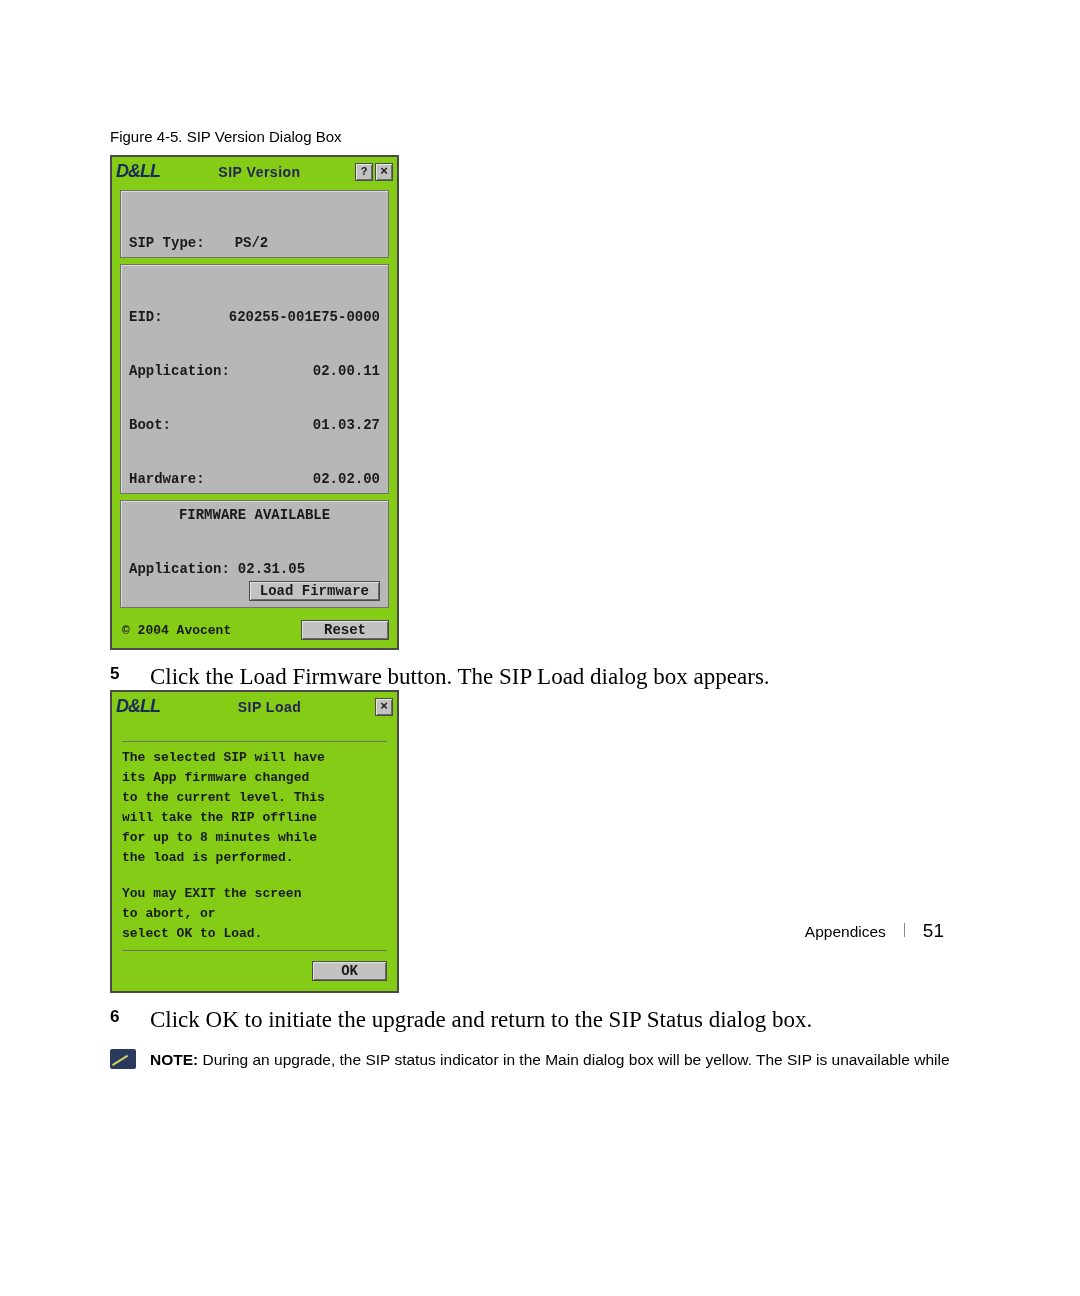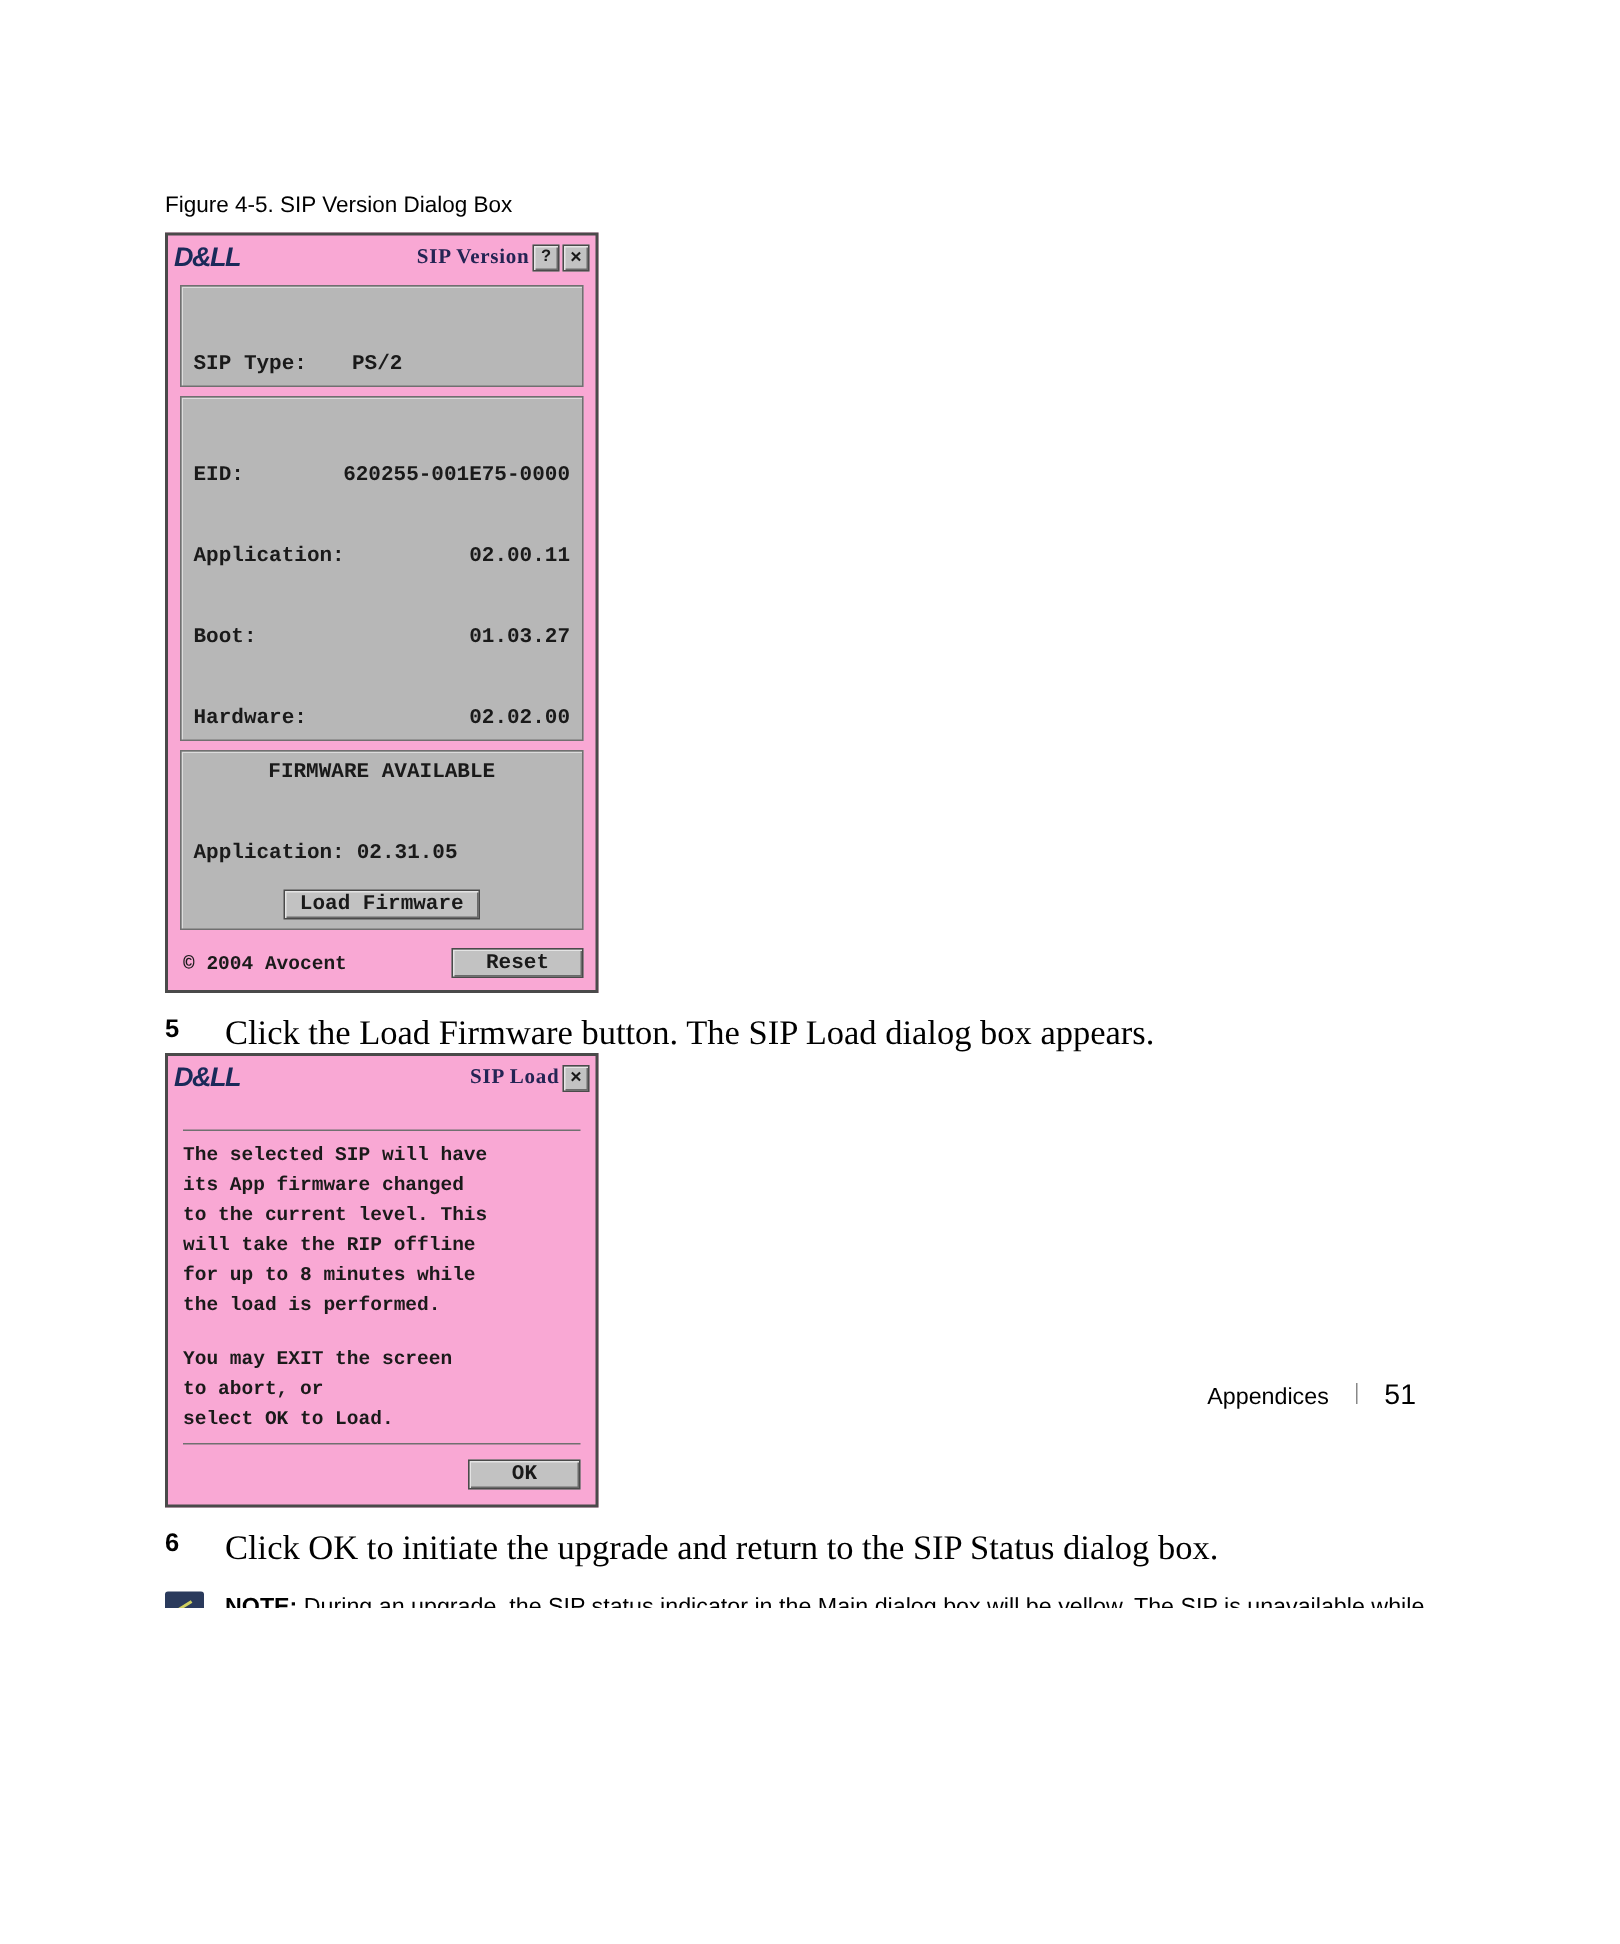--- a/index.html
+++ b/index.html
@@ -23,21 +23,21 @@
     width: 860px;
   }
   .fig-caption {
     font-size: 15px;
     color: #000;
     margin: 0 0 10px 0;
   }
   .dialog {
     width: 285px;
     border: 2px solid #4a4a4a;
-    background: #f9a8d4;
+    background: #84cc16;
     font-family: "Courier New", monospace;
     font-size: 14px;
     color: #1a1a1a;
     padding: 0;
   }
   .titlebar {
     display: flex;
     align-items: center;
     padding: 4px 4px 2px 4px;
     font-weight: bold;
@@ -46,22 +46,22 @@
     font-family: Arial, sans-serif;
     font-weight: 900;
     font-style: italic;
     color: #1a2a5a;
     font-size: 18px;
     letter-spacing: -1px;
     margin-right: 6px;
   }
   .title-text {
     flex: 1;
-    text-align: right;
-    font-family: Liberation Serif, serif;
+    text-align: center;
+    font-family: Liberation Sans, sans-serif;
     font-weight: bold;
     color: #242454;
     letter-spacing: 0.5px;
   }
   .win-btn {
     width: 16px;
     height: 16px;
     border: 1px solid #4a4a4a;
     background: #c2c2c2;
     margin-left: 2px;
@@ -190,22 +190,22 @@
   }
   .vrule {
     width: 1px;
     height: 14px;
     background: #888;
   }
   .page-num {
     font-size: 19px;
   }
   .centered-btn-row {
-    text-align: center;
-    margin-top: 16px;
+    text-align: right;
+    margin-top: 4px;
   }
   .mono {
     font-family: "Courier New", monospace;
     font-weight: bold;
   }
 </style>
 </head>
 <body>
 <div class="page">
 

